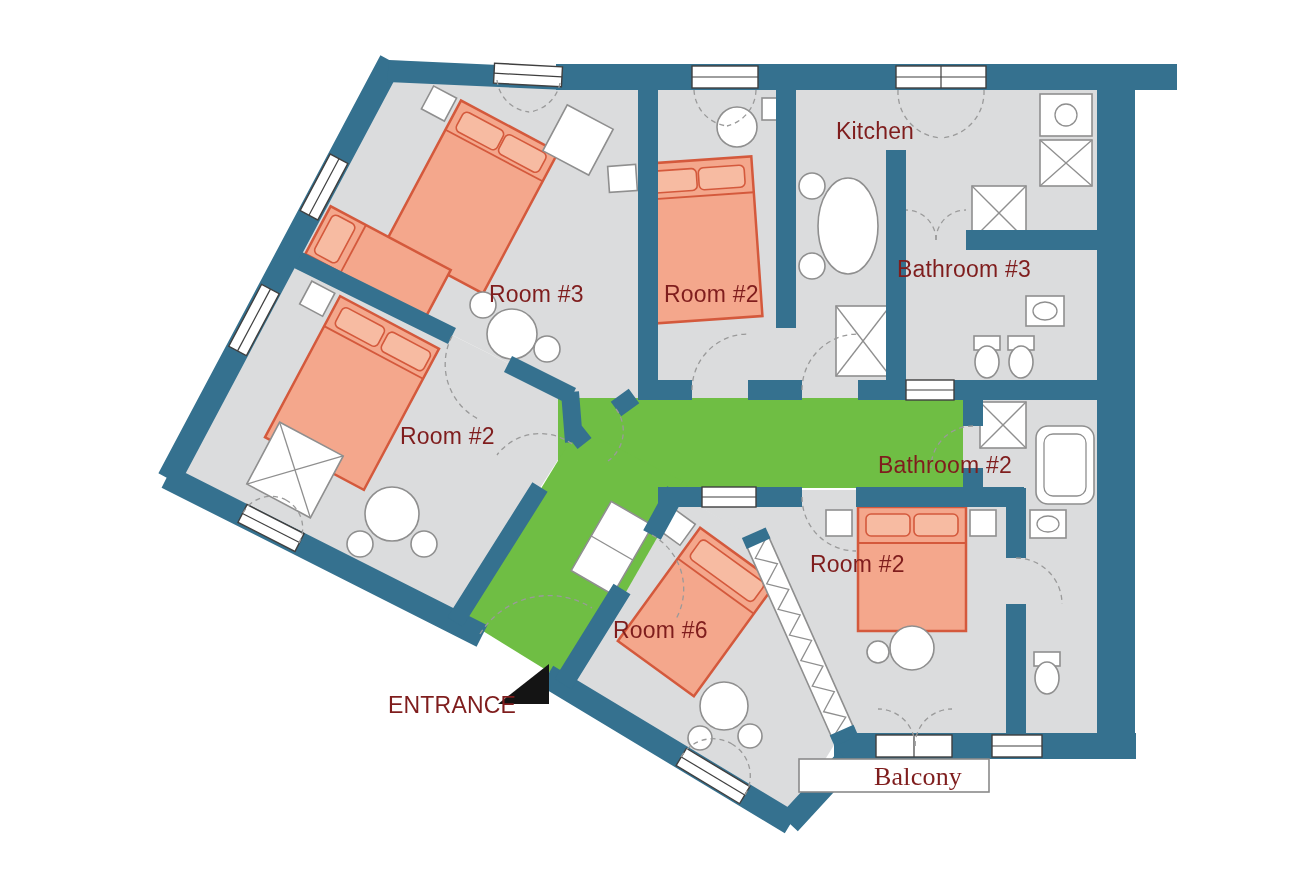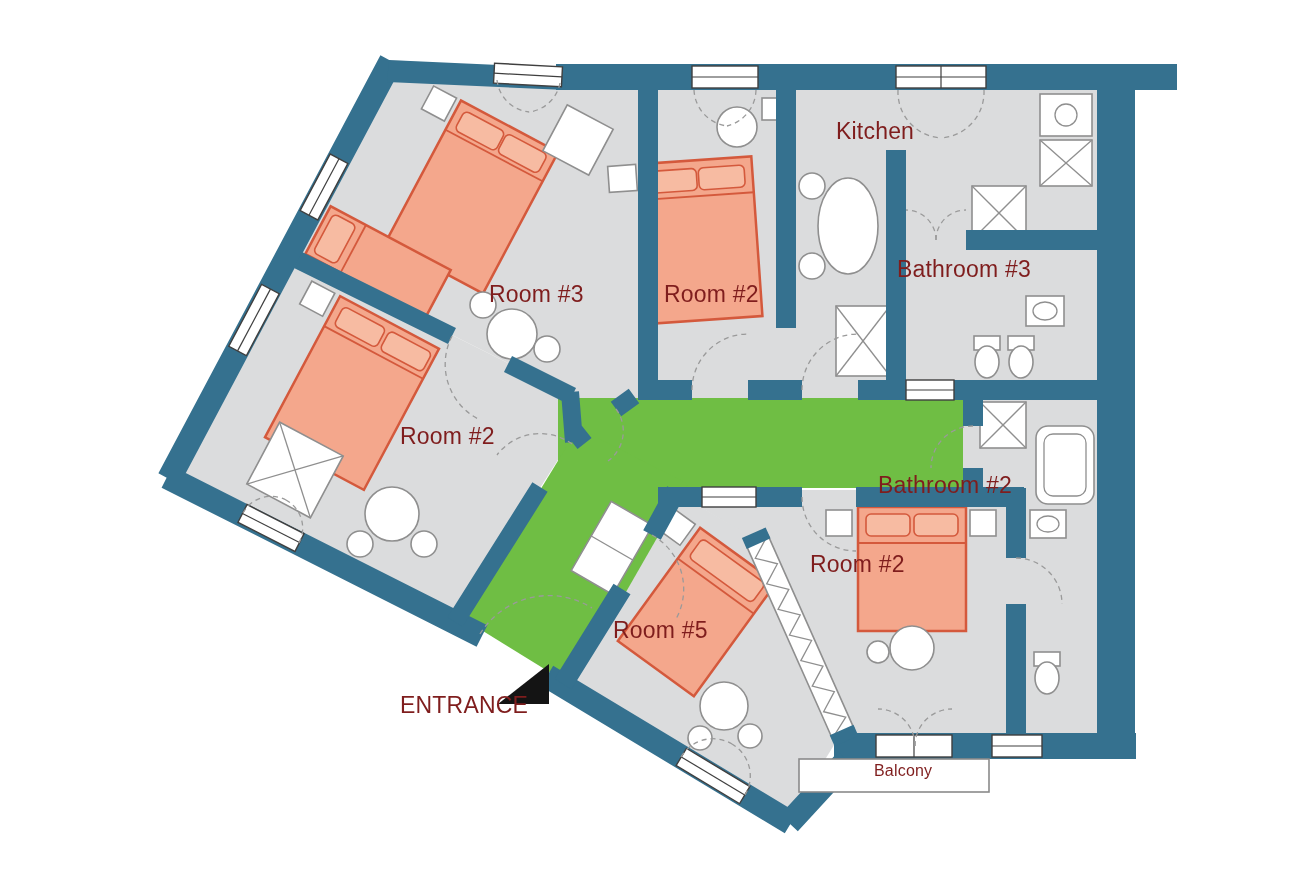--- a/index.html
+++ b/index.html
@@ -4,21 +4,21 @@
 <style>
   :root{
     --wall:#35718F; --floor:#DBDCDD; --corridor:#6FBE44;
     --bedfill:#F4A78C; --bedstroke:#D4593C;
   }
   html,body{margin:0;padding:0;background:#fff;}
   .stage{position:relative;width:1310px;height:875px;background:#fff;overflow:hidden;
          font-family:"Liberation Sans",sans-serif;}
   .stage svg{position:absolute;left:0;top:0;}
   .lbl{position:absolute;font-size:23px;color:#7f1d1d;white-space:nowrap;letter-spacing:.2px;}
-  .lbl.small{font-size:16px;}
+  .lbl.small{font-size:26px;font-family:Liberation Serif, serif;}
   .wall{stroke:var(--wall);fill:none;stroke-linecap:butt;}
   .wallf{fill:var(--wall);}
   .floorp{fill:var(--floor);}
   .greenp{fill:var(--corridor);}
   .bed{fill:var(--bedfill);stroke:var(--bedstroke);stroke-width:2.5;}
   .pill{fill:#F7BBA2;stroke:var(--bedstroke);stroke-width:1.6;}
   .bedl{stroke:var(--bedstroke);stroke-width:1.8;fill:none;}
   .furn{fill:#fff;stroke:#8f8f8f;stroke-width:1.6;}
   .fline{stroke:#8f8f8f;stroke-width:1.3;fill:none;}
   .dash{stroke:#9a9a9a;stroke-width:1.3;fill:none;stroke-dasharray:5 4;}
@@ -267,19 +267,19 @@
 
   <rect x="799" y="759" width="190" height="33" fill="#ffffff" stroke="#8a8a8a" stroke-width="1.6"></rect>
 
   <polygon points="498,704 549,704 549,664" fill="#141414"></polygon>
 </svg>
 
   <div class="lbl" style="left:489px;top:281px">Room #3</div>
   <div class="lbl" style="left:664px;top:281px">Room #2</div>
   <div class="lbl" style="left:836px;top:118px">Kitchen</div>
   <div class="lbl" style="left:897px;top:256px">Bathroom #3</div>
-  <div class="lbl" style="left:878px;top:472px">Bathroom #2</div>
+  <div class="lbl" style="left:878px;top:452px">Bathroom #2</div>
   <div class="lbl" style="left:400px;top:423px">Room #2</div>
   <div class="lbl" style="left:810px;top:551px">Room #2</div>
-  <div class="lbl" style="left:613px;top:617px">Room #5</div>
+  <div class="lbl" style="left:613px;top:617px">Room #6</div>
   <div class="lbl small" style="left:874px;top:762px">Balcony</div>
-  <div class="lbl" style="left:400px;top:692px">ENTRANCE</div>
+  <div class="lbl" style="left:388px;top:692px">ENTRANCE</div>
 </div>
 
 </body></html>

